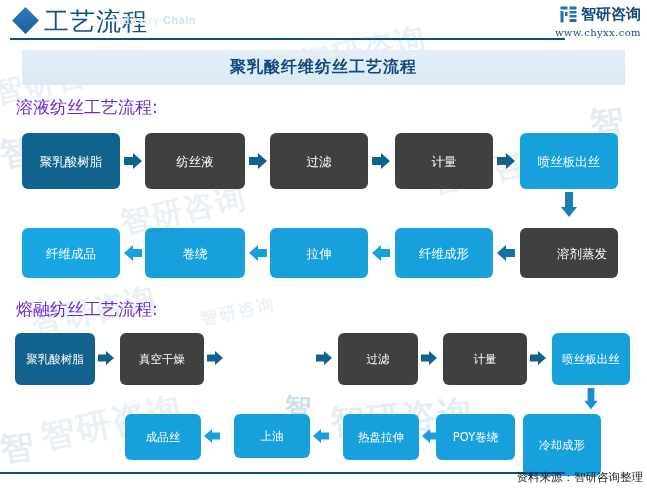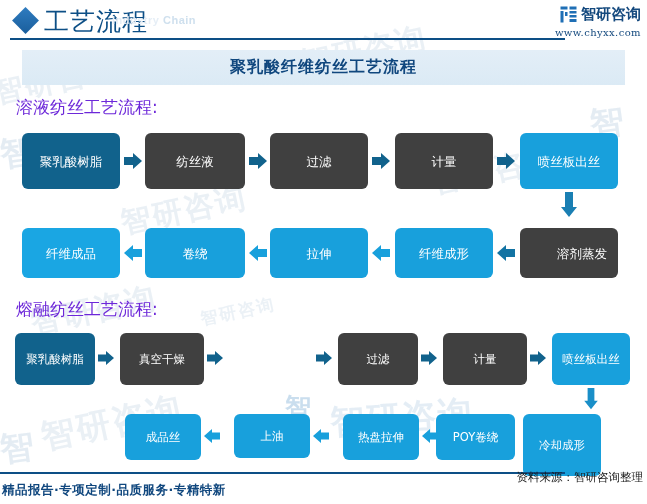--- a/index.html
+++ b/index.html
@@ -332,16 +332,15 @@
   </div>
   <div class="box light sm" style="left:436px; top:414px; width:79px; height:46px;">POY卷绕</div>
   <div class="arrow" style="left:531px; top:428px;">
     <svg width="16" height="16" viewBox="0 0 18 18">
         <path d="M18 5 L9 5 L9 1 L0 9 L9 17 L9 13 L18 13 Z" fill="#18a0dc"></path>
       </svg>
   </div>
   <div class="box light sm" style="left:523px; top:414px; width:78px; height:62px;">冷却成形</div>
 
   <div class="footer-rule"></div>
-  <div class="footer-left">精品报告·专项定制·品质服务·专精特新</div>
   <div class="footer-right">资料来源：智研咨询整理</div>
 
 </div>
 
 </body></html>

